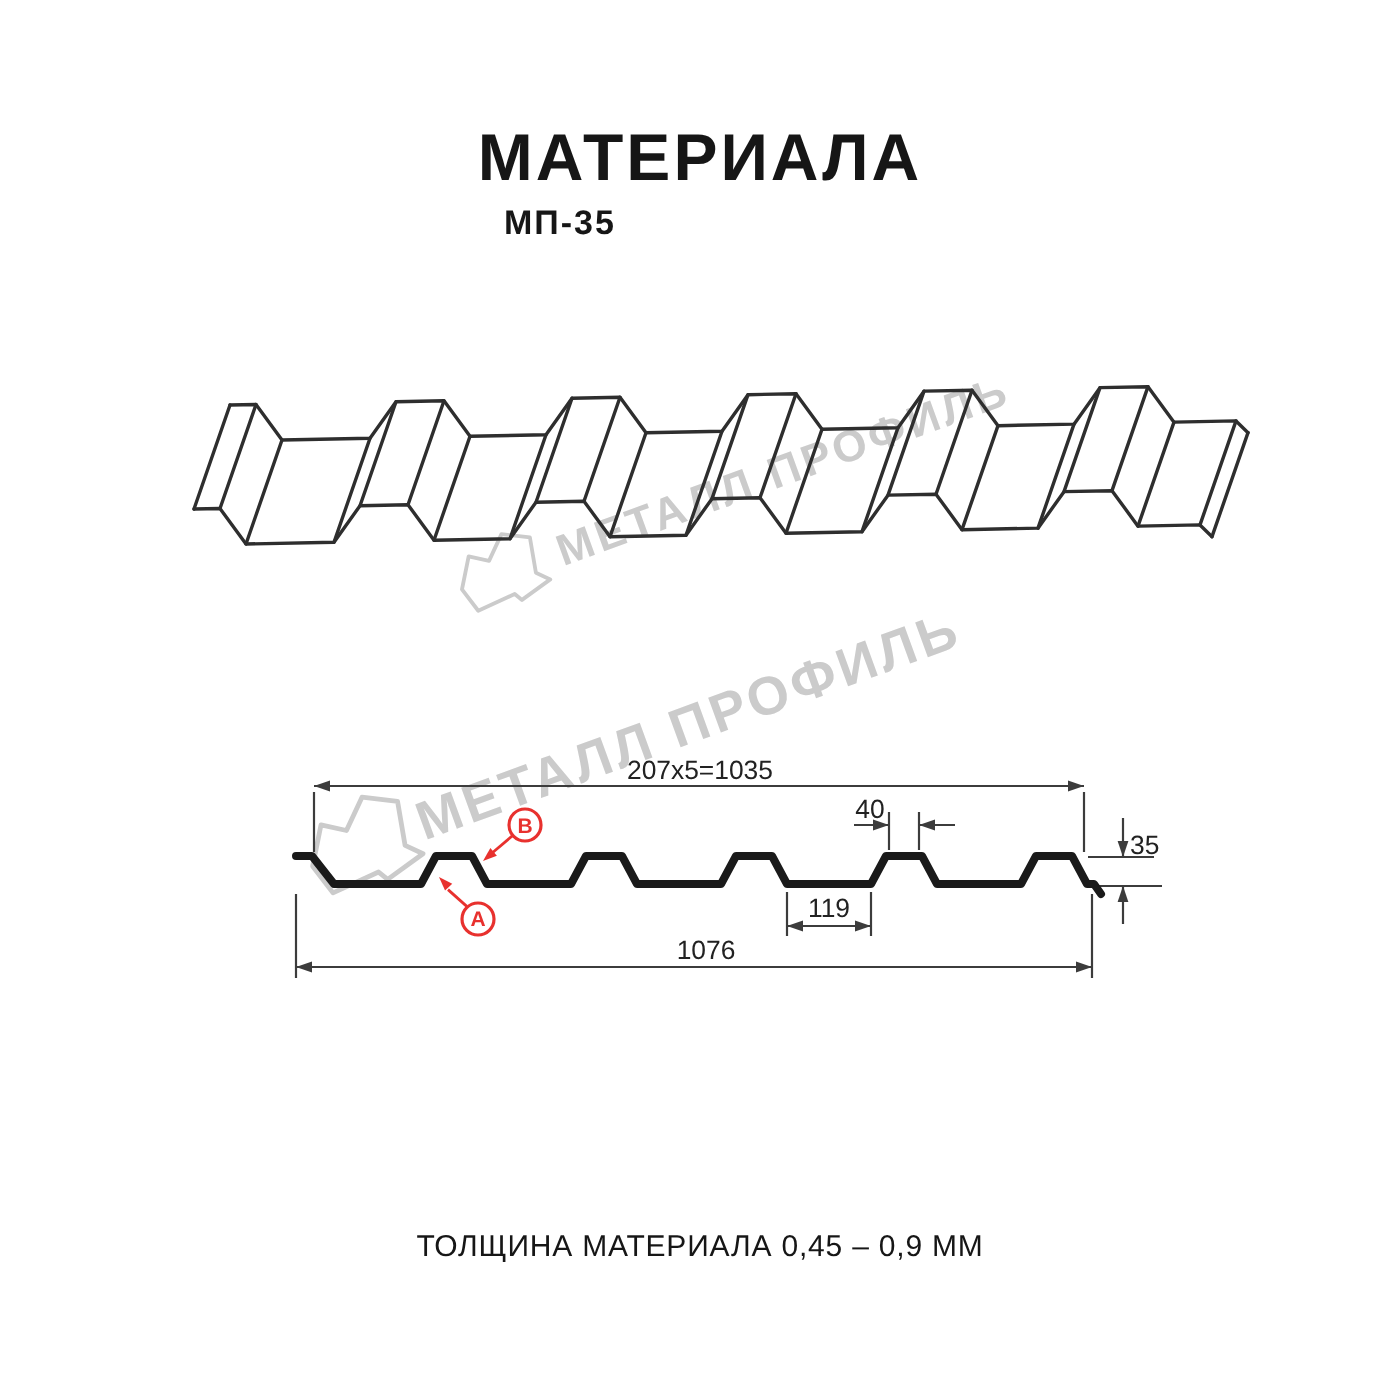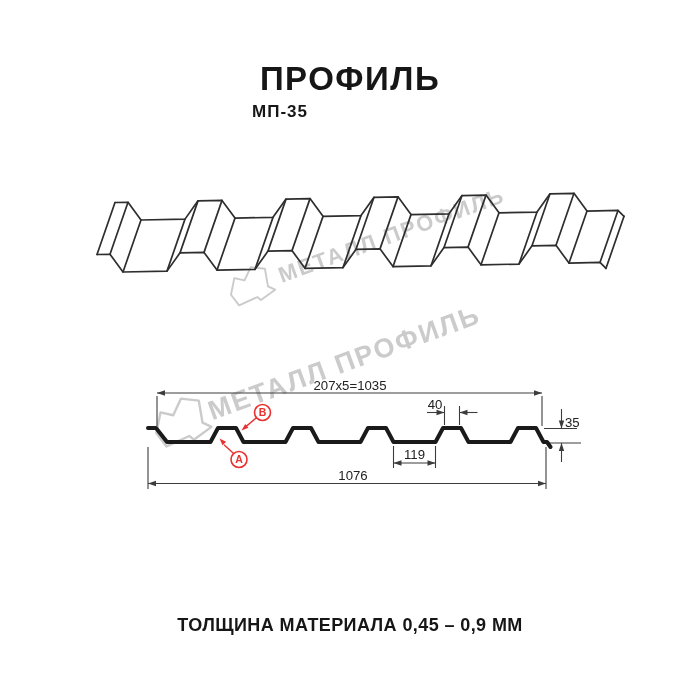--- a/index.html
+++ b/index.html
@@ -3,34 +3,34 @@
 <meta charset="utf-8">
 <style>
   html,body{margin:0;padding:0;background:#ffffff;}
   #page{position:relative;width:700px;height:700px;background:#fff;overflow:hidden;
         font-family:"Liberation Sans","DejaVu Sans",sans-serif;}
   .title{position:absolute;top:60px;left:0;width:700px;text-align:center;
          font-size:33px;font-weight:800;letter-spacing:1.5px;color:var(--ink);}
   .subtitle{position:absolute;top:102px;left:0;width:560px;text-align:center;
          font-size:17px;font-weight:600;letter-spacing:1px;color:var(--ink);}
   .footer{position:absolute;top:615px;left:0;width:700px;text-align:center;
-         font-size:18px;font-weight:700;letter-spacing:0.4px;color:var(--ink);}
+         font-size:15px;font-weight:400;letter-spacing:0.4px;color:var(--ink);}
   svg{position:absolute;top:0;left:0;}
   .wm-text{font-weight:bold;letter-spacing:2px;fill:var(--wm);}
   .wm-logo{stroke:var(--wm);fill:none;stroke-width:2.4;stroke-linejoin:round;}
   .dim-text{font-size:13.2px;fill:#222;text-anchor:middle;}
   .dim-text.start{text-anchor:start;}
   .red-letter{font-size:10.5px;font-weight:bold;text-anchor:middle;fill:var(--red);}
 </style>
 </head>
 <body>
 
 <div id="page">
 
-  <div class="title">ПРОФИЛЬ</div>
+  <div class="title">МАТЕРИАЛА</div>
   <div class="subtitle">МП-35</div>
 
   <svg id="diagram" width="700" height="700" viewBox="0 0 700 700">
 
     <g transform="translate(234,310) rotate(-20)">
       <g transform="translate(0,-37) scale(0.8)">
         <path class="wm-logo" d="M3,27 L14,9 L25,16 L38,3 L54,11 L50,33 L57,40 L36,46 L33,41 L8,43 Z"></path>
       </g>
       <text class="wm-text" style="font-size:22px" x="54" y="-9">МЕТАЛЛ ПРОФИЛЬ</text>
     </g>

